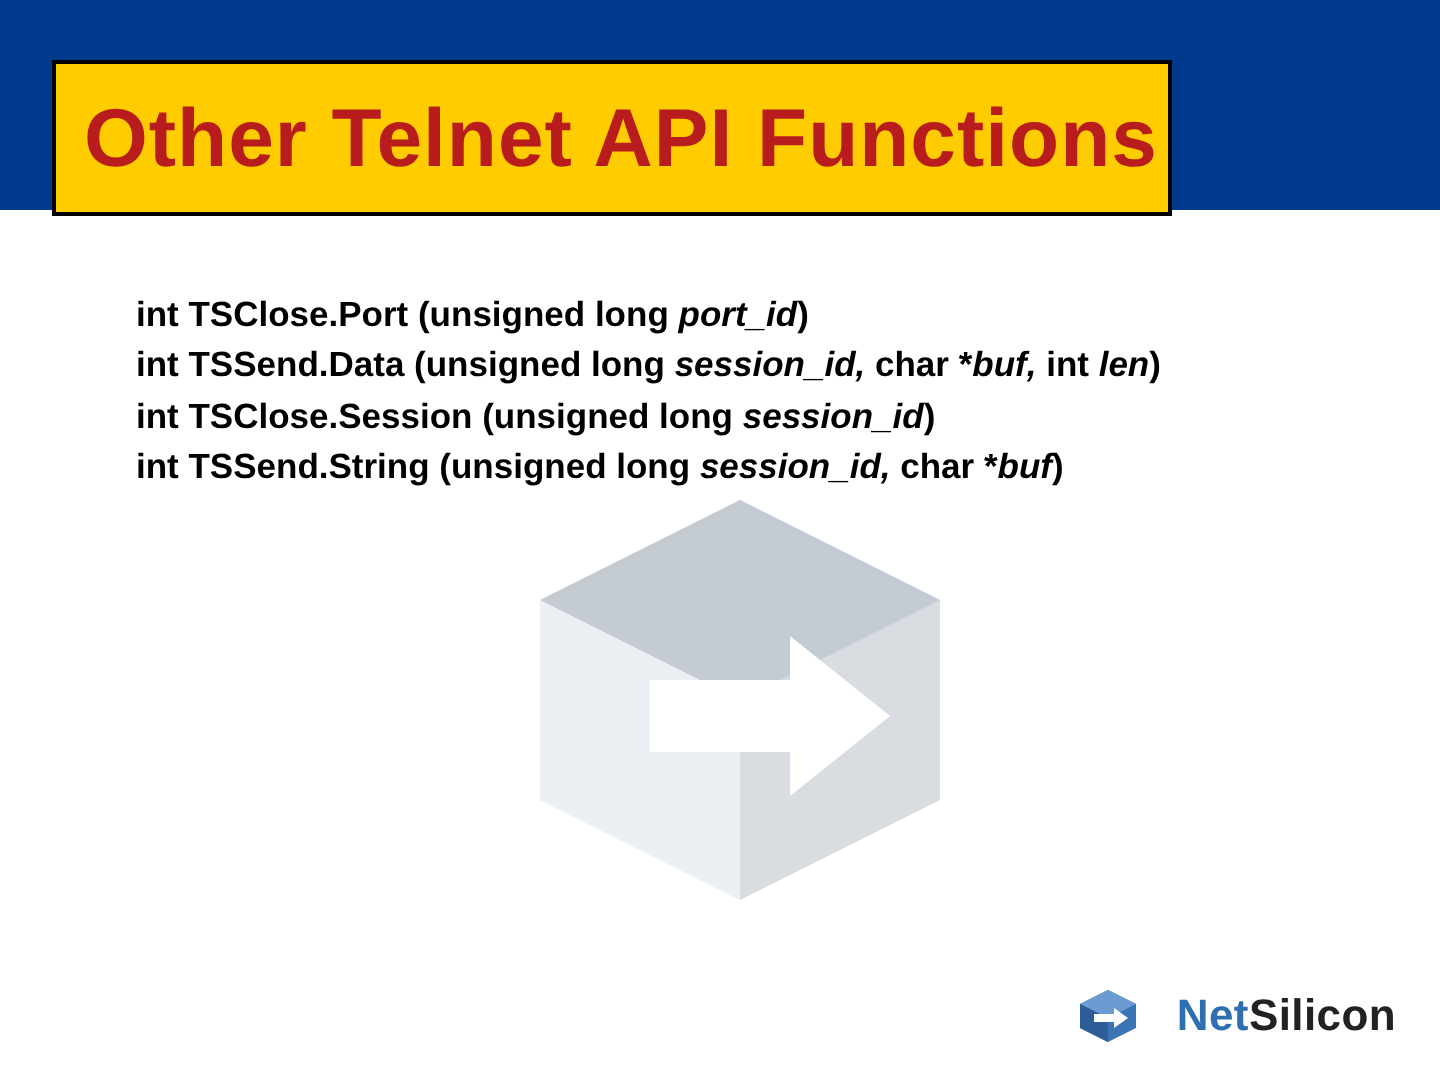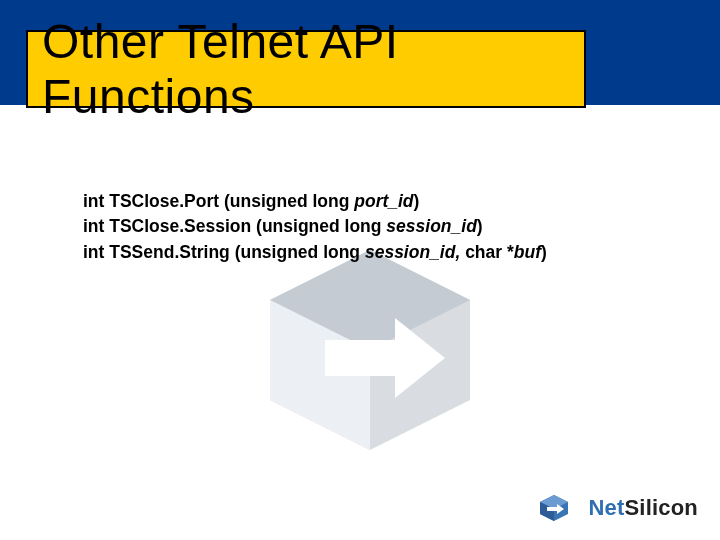--- a/index.html
+++ b/index.html
@@ -24,31 +24,30 @@
     left: 26px;
     width: 560px;
     height: 78px;
     background: #ffcc00;
     border: 2px solid #000000;
     display: flex;
     align-items: center;
     padding-left: 14px;
   }
   .title-box h1 {
-    font-size: 48px;
-    font-weight: normal;
-    color: #000000;
+    font-size: 41px;
+    font-weight: bold;
+    color: #b91c1c;
     letter-spacing: 0.5px;
   }
   .content {
     position: absolute;
     top: 145px;
-    left: 83px;
+    left: 68px;
     width: 600px;
-    margin-top: 44px;
   }
   .line {
     font-size: 17.5px;
     color: #000;
     line-height: 1.45;
     font-weight: bold;
   }
   .line .it { font-style: italic; }
   .watermark {
     position: absolute;
@@ -100,20 +99,23 @@
       <path d="M80 100 L150 100 L150 78 L200 118 L150 158 L150 136 L80 136 Z"></path>
     </g>
   </svg>
 </div>
 
 <div class="content">
   <div class="line">
     <span>int TSClose.Port (unsigned long </span><span class="it">port_id</span><span>)</span>
   </div>
   <div class="line">
+    <span>int TSSend.Data (unsigned long </span><span class="it">session_id,</span><span> char *</span><span class="it">buf,</span><span> int </span><span class="it">len</span><span>)</span>
+  </div>
+  <div class="line">
     <span>int TSClose.Session (unsigned long </span><span class="it">session_id</span><span>)</span>
   </div>
   <div class="line">
     <span>int TSSend.String (unsigned long </span><span class="it">session_id,</span><span> char *</span><span class="it">buf</span><span>)</span>
   </div>
 </div>
 
 <div class="footer-logo">
   <span class="mark">
     <svg width="32" height="28" viewBox="0 0 32 28">

